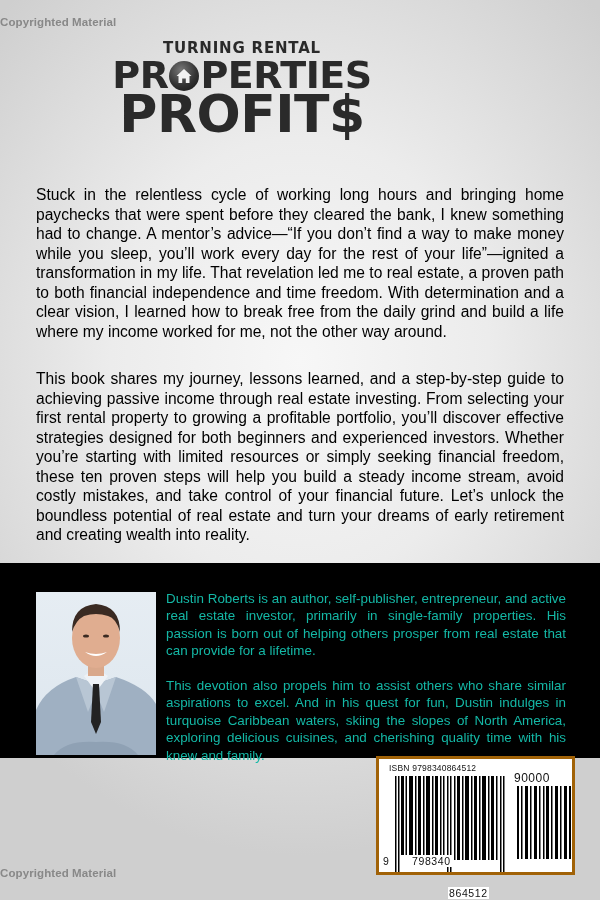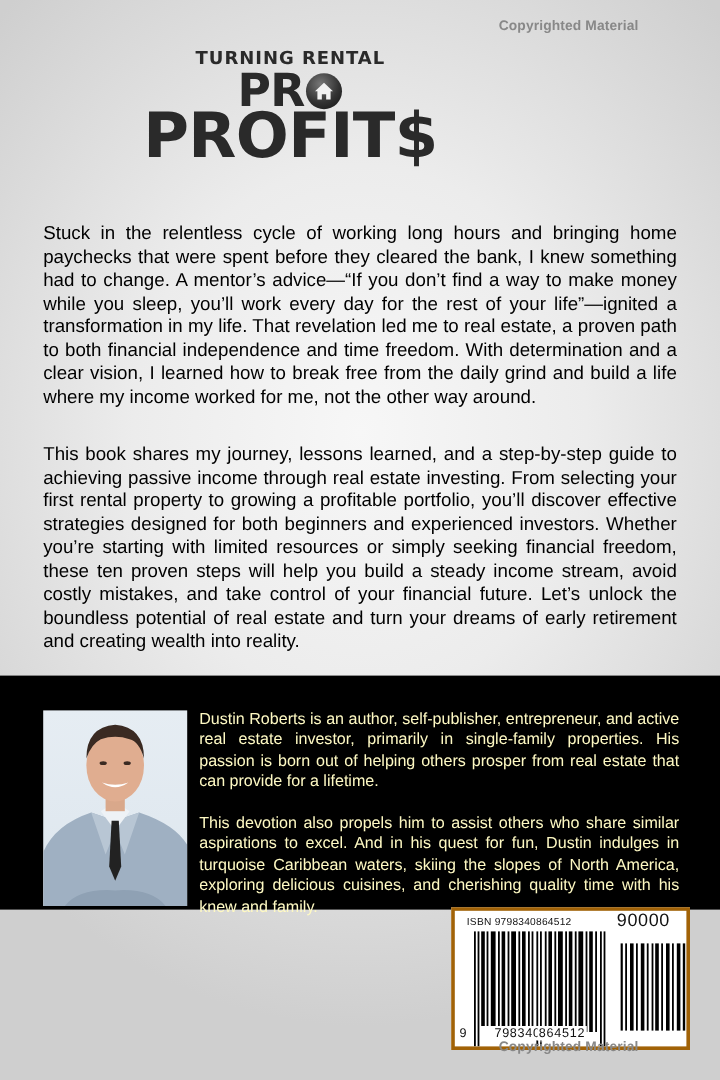--- a/index.html
+++ b/index.html
@@ -4,21 +4,21 @@
   <style>
     * { margin: 0; padding: 0; box-sizing: border-box; }
     html, body { width: 600px; height: 900px; overflow: hidden; }
     body {
       position: relative;
       background: radial-gradient(ellipse 70% 55% at 50% 40%, #f7f7f7 0%, #ececec 45%, #cfcfcf 100%);
       font-family: "Liberation Sans", sans-serif;
       color: #262626;
     }
     .watermark {
-      position: absolute; left: 0; width: 532px; text-align: right;
+      position: absolute; left: 0; width: 532px; text-align: left;
       font-family: "Liberation Sans", sans-serif;
       font-size: 11.5px; font-weight: bold; color: #888; letter-spacing: 0.1px;
     }
     .wm-top { top: 16px; }
     .wm-bottom { top: 867px; }
 
     .title-block { position: absolute; top: 40px; left: 0; width: 484px; text-align: center; color: #2a2a2a; }
     .t-line1 {
       font-family: "DejaVu Sans", sans-serif; font-weight: bold;
       font-size: 15px; letter-spacing: 0.8px; line-height: 16px;
@@ -59,62 +59,63 @@
       background: #000;
     }
     .author-photo {
       position: absolute; left: 36px; top: 29px; width: 120px; height: 163px;
       background: linear-gradient(180deg, #e6edf3 0%, #dde6ee 100%);
       overflow: hidden;
     }
     .bio-text {
       position: absolute; left: 166px; width: 400px;
       font-family: "Liberation Sans", sans-serif;
-      font-size: 13.4px; line-height: 17.4px; color: #fef9c3; text-align: justify;
+      font-size: 13.4px; line-height: 17.4px; color: #14b8a6; text-align: justify;
     }
     .bio-1 { top: 27px; }
     .bio-2 { top: 114px; }
 
     .barcode-box {
       position: absolute; left: 376px; top: 756px; width: 199px; height: 119px;
       background: #fff; border: 3px solid #a16207;
     }
     .isbn-label {
       position: absolute; left: 10px; top: 4px; font-size: 8.5px; color: #111;
       font-family: "Liberation Sans", sans-serif; letter-spacing: 0.2px;
     }
     .price-label {
-      position: absolute; left: 135px; top: 0; font-size: 15px; color: #111;
+      position: absolute; left: 135px; top: 12px; font-size: 12px; color: #111;
       font-family: "Liberation Sans", sans-serif; letter-spacing: 0.5px;
     }
     .bars-main { position: absolute; left: 16px; top: 17px; }
     .bars-add { position: absolute; left: 138px; top: 27px; }
     .digits {
       position: absolute; top: 96px; font-size: 10.5px; color: #111; letter-spacing: 0.6px;
       font-family: "Liberation Sans", sans-serif;
       background: #fff; padding: 0 1px;
     }
     .d-first { left: 3px; }
     .d-left { left: 21px; padding-left: 12px; }
-    .d-right { left: 69px; }
+    .d-right { left: 69px; margin-top: 32px; }
   </style>
 </head>
 <body>
 
 <div class="watermark wm-top">Copyrighted Material</div>
 
 <div class="title-block">
   <div class="t-line1">TURNING RENTAL</div>
   <div class="t-line2">
     <span>PR</span>
     <span class="house-o">
       <svg width="18" height="18" viewBox="0 0 18 18">
         <path d="M9 2 L1.5 9 L3.5 9 L3.5 16 L7.2 16 L7.2 11.5 L10.8 11.5 L10.8 16 L14.5 16 L14.5 9 L16.5 9 Z" fill="#f2f2f2"></path>
       </svg>
     </span>
+    <span>PERTIES</span>
   </div>
   <div class="t-line4">PROFIT$</div>
 </div>
 
 <p class="blurb blurb-1">Stuck in the relentless cycle of working long hours and bringing home paychecks that were spent before they cleared the bank, I knew something had to change. A mentor’s advice—“If you don’t find a way to make money while you sleep, you’ll work every day for the rest of your life”—ignited a transformation in my life. That revelation led me to real estate, a proven path to both financial independence and time freedom. With determination and a clear vision, I learned how to break free from the daily grind and build a life where my income worked for me, not the other way around.</p>
 <p class="blurb blurb-2">This book shares my journey, lessons learned, and a step-by-step guide to achieving passive income through real estate investing. From selecting your first rental property to growing a profitable portfolio, you’ll discover effective strategies designed for both beginners and experienced investors. Whether you’re starting with limited resources or simply seeking financial freedom, these ten proven steps will help you build a steady income stream, avoid costly mistakes, and take control of your financial future. Let’s unlock the boundless potential of real estate and turn your dreams of early retirement and creating wealth into reality.</p>
 
 <div class="bio-band">
   <div class="author-photo" title="Author photo of Dustin Roberts in a light blue suit">
     <svg width="120" height="163" viewBox="0 0 120 163">

